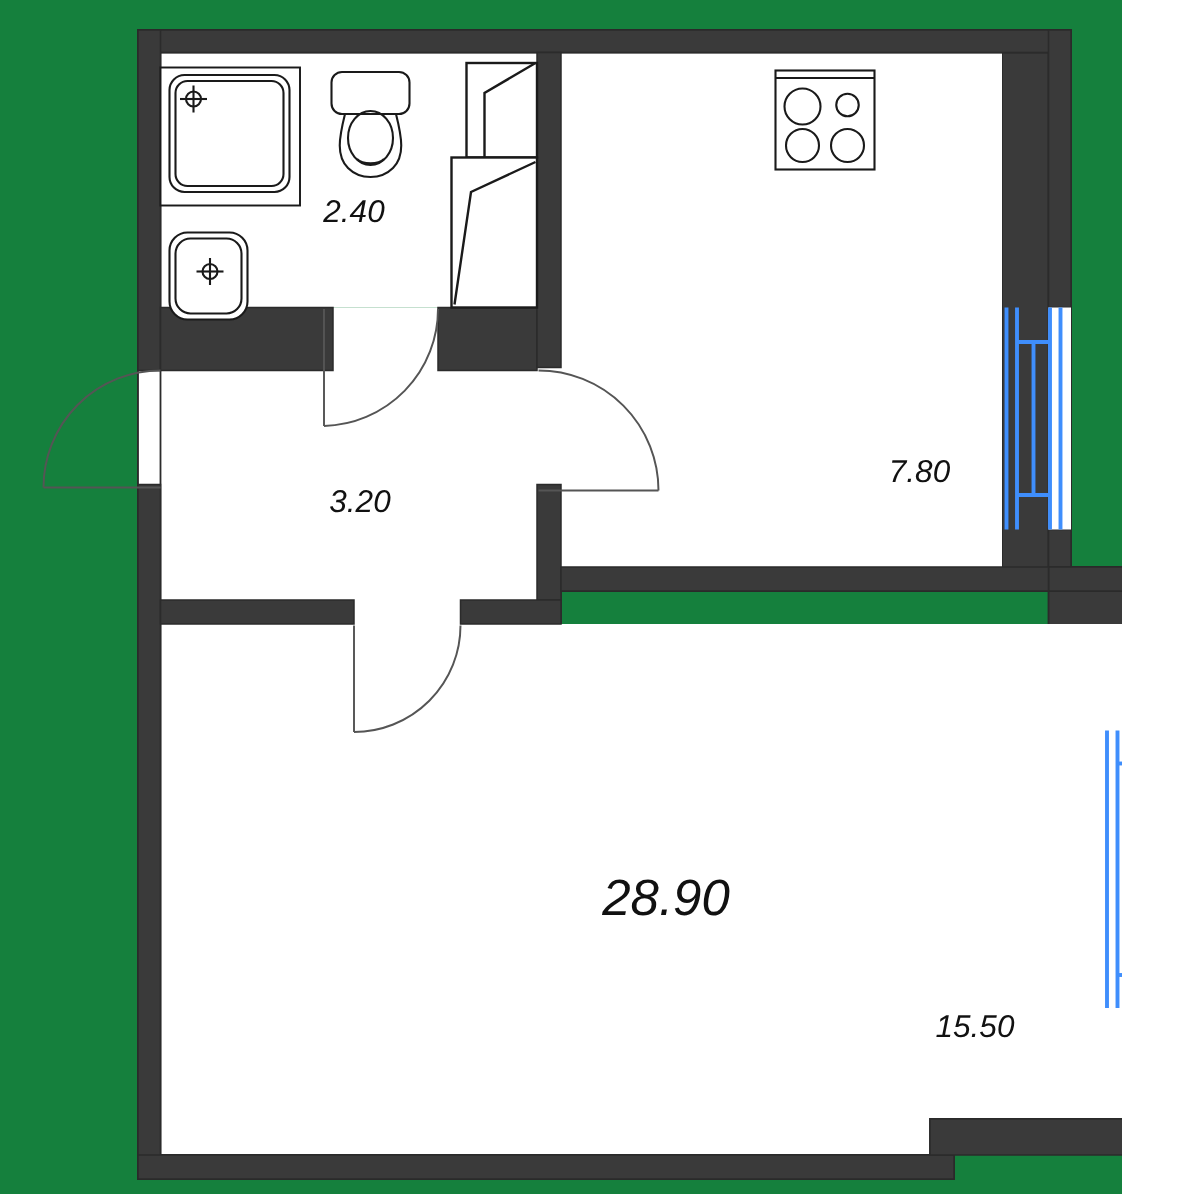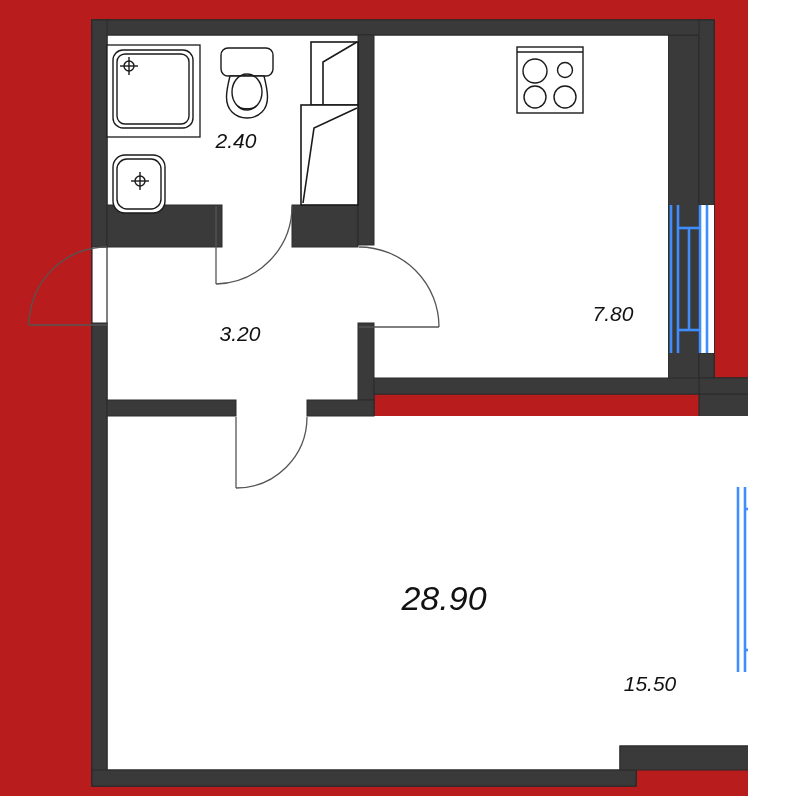--- a/index.html
+++ b/index.html
@@ -5,21 +5,21 @@
   html, body {
     margin: 0;
     padding: 0;
     background: #ffffff;
     font-family: "Liberation Sans", sans-serif;
   }
   #plan-root {
     position: relative;
     width: 748px;
     height: 796px;
-    background: #b91c1c;
+    background: #15803d;
     overflow: hidden;
   }
   #floorplan-svg {
     display: block;
     width: 800px;
     height: 796px;
   }
   .area-label {
     font-family: "Liberation Sans", sans-serif;
     font-style: italic;

